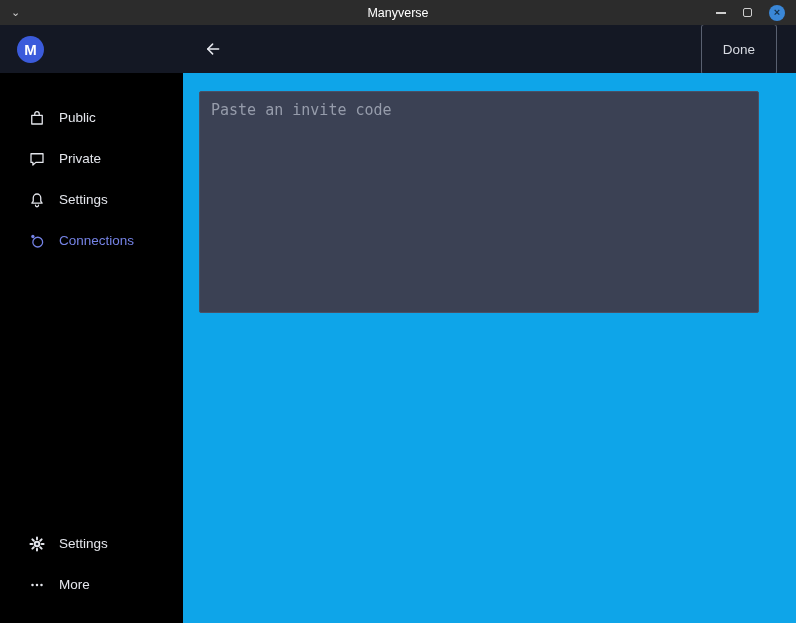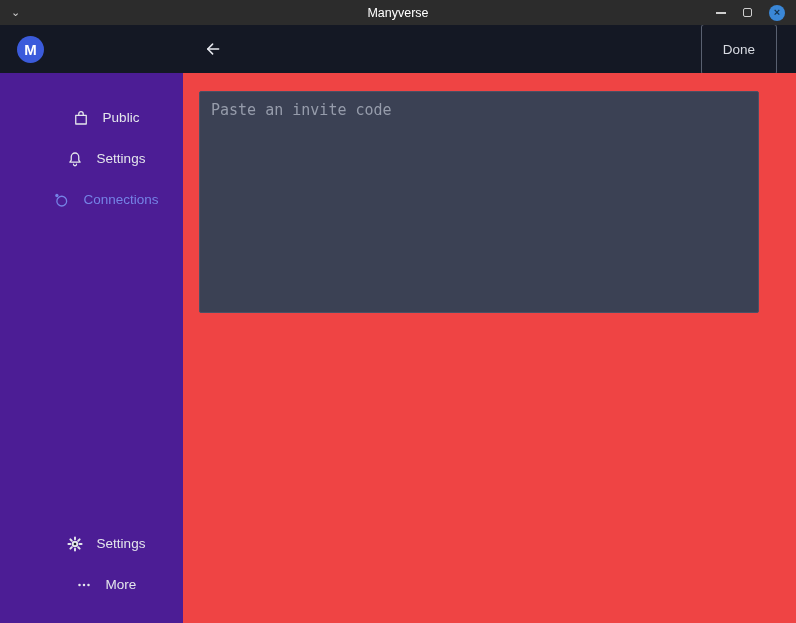--- a/index.html
+++ b/index.html
@@ -43,34 +43,34 @@
   .done-btn {
     margin-left:auto; margin-right:19px;
     background:transparent; border:1px solid #596070; border-radius:3px;
     color:#d8dbe2; font-size:13.5px; padding:17px 21px; cursor:pointer;
     font-family:inherit;
   }
 
   
   .body { flex:1; display:flex; min-height:0; }
   .sidebar {
-    width:183px; flex:none; background:#4c1d95;
+    width:183px; flex:none; background:#000000;
     display:flex; flex-direction:column;
-    padding:24px 0 18px; box-sizing:border-box;align-items:center;
+    padding:24px 0 18px; box-sizing:border-box;
   }
   .nav-item {
     height:41px; flex:none; display:flex; align-items:center;
     padding-left:28px; gap:13px; color:#e4e6ec; font-size:13.5px; cursor:pointer;
   }
   .nav-item.active { color:#7583e6; }
   .nav-icon { width:18px; height:18px; display:flex; align-items:center; justify-content:center; }
   .nav-icon svg { display:block; }
   .spacer { flex:1; }
 
-  .main { flex:1; background:#ef4444; padding:18px 37px 0 16px; box-sizing:border-box; }
+  .main { flex:1; background:#0ea5e9; padding:18px 37px 0 16px; box-sizing:border-box; }
   .invite {
     width:100%; height:222px; box-sizing:border-box; display:block;
     background:#3b4154; border:1px solid #4a5065; border-radius:2px;
     resize:none; outline:none;
     font-family:"DejaVu Sans Mono", monospace; font-size:15px;
     color:#e8eaf0; padding:9px 11px;
   }
   .invite::placeholder { color:#969cab; opacity:1; }
 </style>
 </head>
@@ -112,20 +112,28 @@
       <div class="nav-item">
         <span class="nav-icon">
           <svg width="18" height="18" viewBox="0 0 24 24" fill="none" stroke="currentColor" stroke-width="1.7" stroke-linejoin="round">
             <path d="M5 8.5h14V20H5z"></path>
               <path d="M9 8.5V6.5a3 3 0 0 1 6 0v2"></path>
           </svg>
         </span>
         <span>Public</span>
       </div>
 
+      <div class="nav-item">
+        <span class="nav-icon">
+          <svg width="18" height="18" viewBox="0 0 24 24" fill="none" stroke="currentColor" stroke-width="1.7" stroke-linejoin="round">
+            <path d="M4 5h16v11.5h-9.5L6.5 20v-3.5H4z"></path>
+          </svg>
+        </span>
+        <span>Private</span>
+      </div>
 
       <div class="nav-item">
         <span class="nav-icon">
           <svg width="18" height="18" viewBox="0 0 24 24" fill="none" stroke="currentColor" stroke-width="1.7" stroke-linejoin="round">
             <path d="M12 4a5 5 0 0 1 5 5v4.6l1.8 2.6H5.2L7 13.6V9a5 5 0 0 1 5-5z"></path>
             <path d="M10 19a2 2 0 0 0 4 0" stroke-linecap="round"></path>
           </svg>
         </span>
         <span>Settings</span>
       </div>

